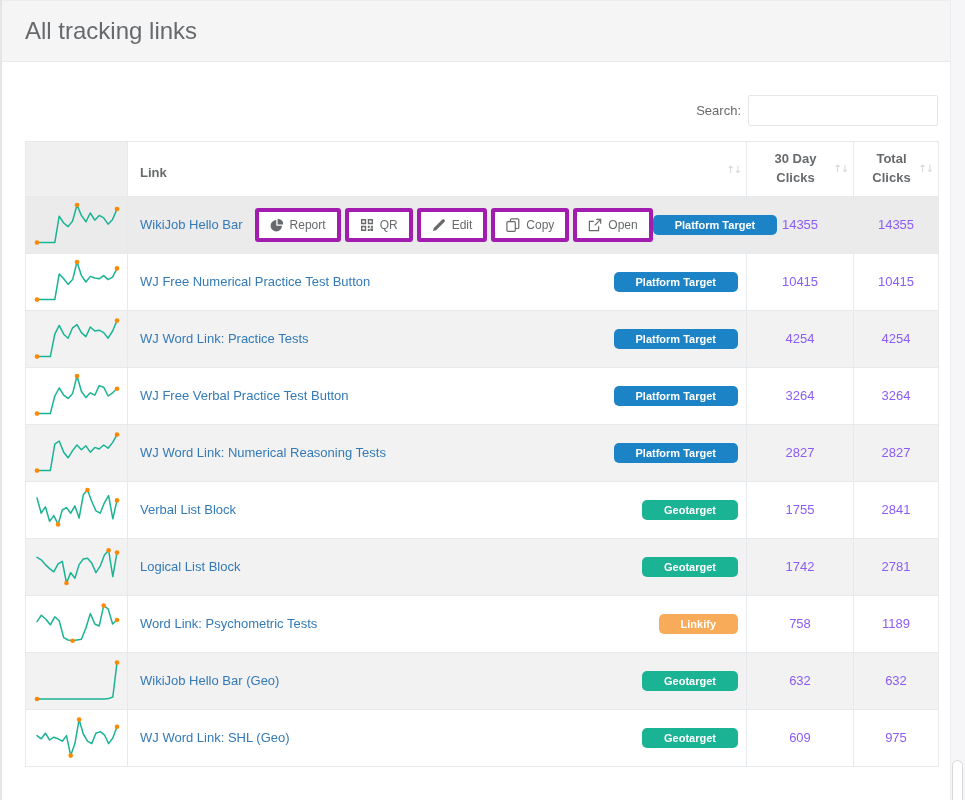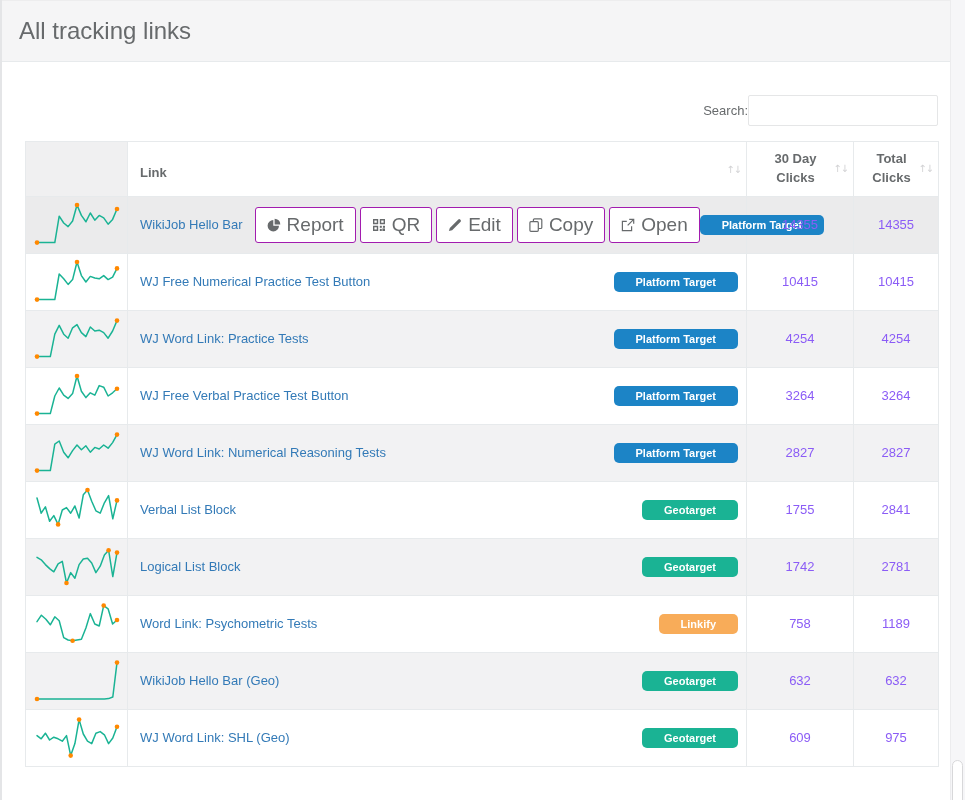--- a/index.html
+++ b/index.html
@@ -11,24 +11,24 @@
   }
   body::before { 
     content: ""; position: absolute; left: 0; top: 0; bottom: 0; width: 2px;
     background: #e4e5e7; z-index: 40;
   }
   .page-heading {
     height: 62px; background: #f5f5f6;
     border-top: 1px solid #ededee; border-bottom: 1px solid #e7eaec;
     display: flex; align-items: center; padding-left: 19px;
   }
-  .page-title { font-size: 24px; font-weight: 400; color: #676a6c; margin: 0; }
+  .page-title { font-size: 24px; font-weight: 400; color: #676a6c; margin: 6px; }
   .content { padding: 33px 27px 0 25px; }
   .search-row { display: flex; justify-content: flex-end; align-items: center; margin-bottom: 15px; }
-  .search-label { }
+  .search-label { margin-right: 7px; }
   .search-input {
     width: 190px; height: 31px; border: 1px solid #e5e6e7; border-radius: 2px;
     padding: 4px 8px; font-size: 13px; font-family: inherit; outline: none; background: #fff;
   }
   table.links { width: 913px; border-collapse: collapse; table-layout: fixed; }
   .col-spark { width: 102px; } .col-link { width: 619px; }
   .col-30 { width: 107px; } .col-total { width: 85px; }
   th, td { border: 1px solid #e7eaec; }
   thead th {
     height: 47px; background: #fff; font-size: 13px; font-weight: 700; color: #676a6c;
@@ -47,22 +47,22 @@
   tbody tr.hovered td { background: #ebebec; }
   tbody td { height: 46px; vertical-align: middle; font-size: 13px; }
   .cell-spark { text-align: center; padding: 4px 6px; }
   .cell-spark svg { display: block; margin: 0 auto; }
   .cell-link { padding: 8px 8px 8px 12px; }
   .link-wrap { display: flex; align-items: center; }
   .row-link { color: var(--link-blue, #337ab7); text-decoration: none; white-space: nowrap; }
   .btn-group { display: flex; gap: 4px; margin-left: 12px; }
   .abtn {
     display: flex; align-items: center; gap: 6px; background: #fff;
-    border: 1px solid #a21caf; border-radius: 3px; padding: 6px 11px;
-    font-size: 19px; color: #676a6c; font-family: inherit; cursor: pointer; white-space: nowrap;
+    border: 4px solid #a21caf; border-radius: 3px; padding: 6px 11px;
+    font-size: 12px; color: #676a6c; font-family: inherit; cursor: pointer; white-space: nowrap;
   }
   .aicon { display: inline-flex; width: 14px; height: 14px; }
   .aicon svg { width: 14px; height: 14px; }
   .badge {
     margin-left: auto; color: #fff; font-size: 11px; font-weight: 700;
     padding: 4px 22px; border-radius: 5px; white-space: nowrap;
   }
   .cell-num { text-align: center; color: #8b5cf6; }
   .scrollbar-track {
     position: absolute; top: 0; right: 0; bottom: 0; width: 15px;

